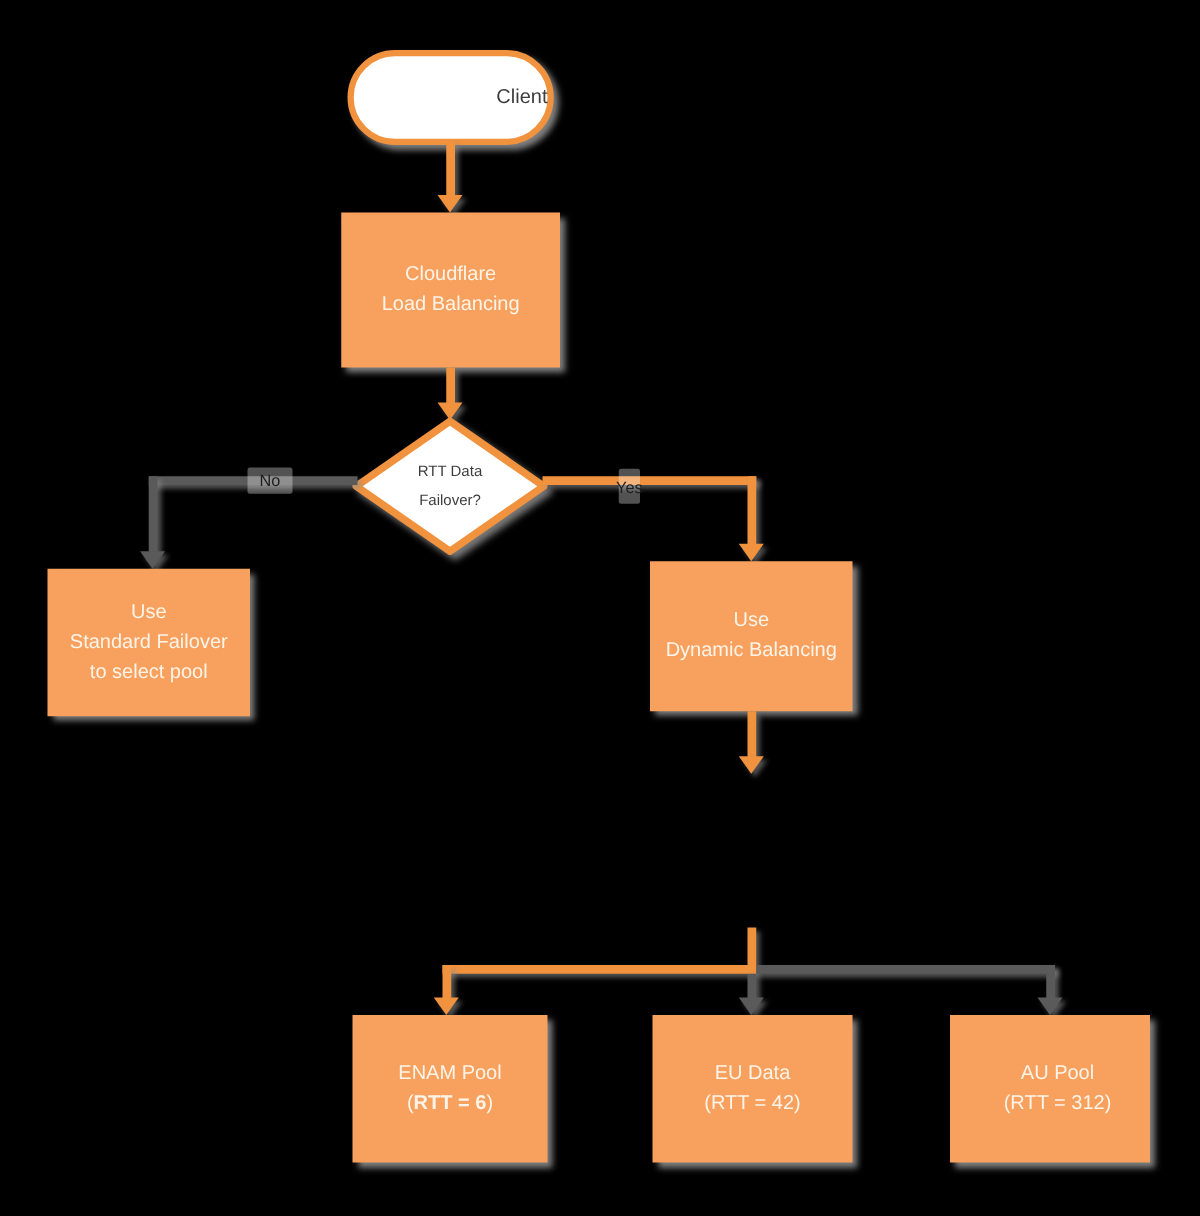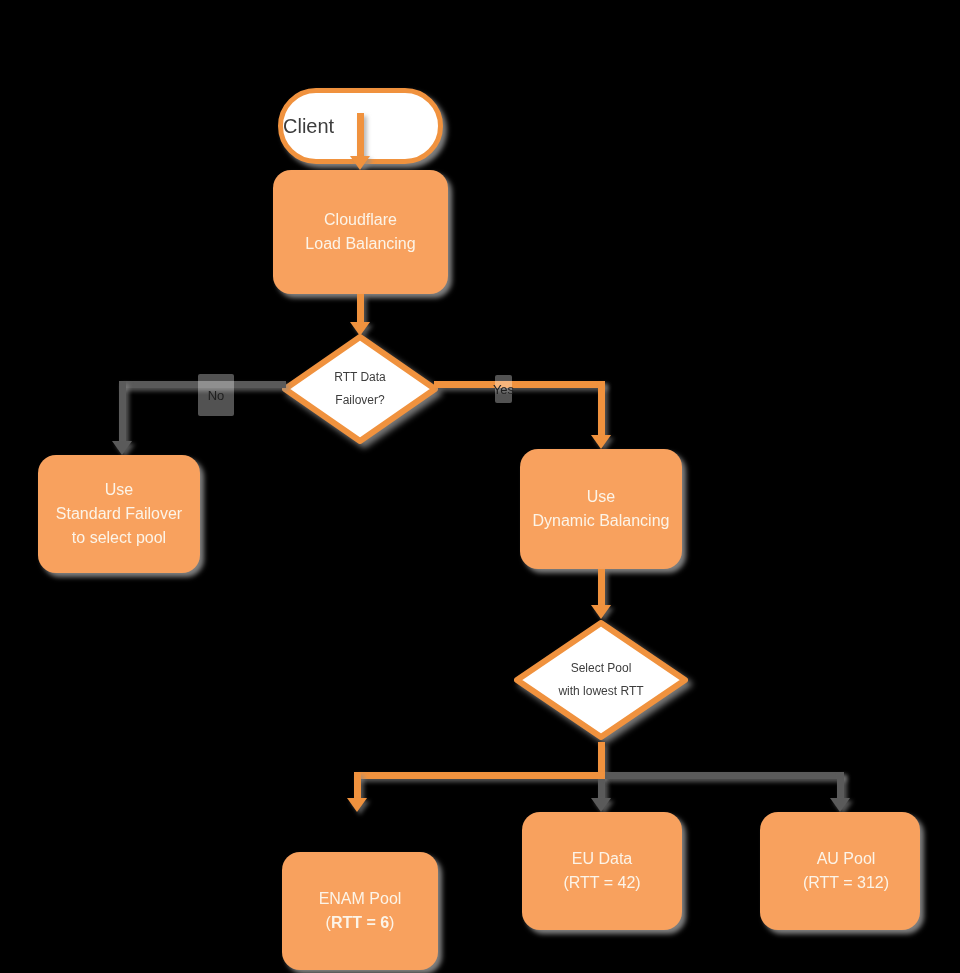--- a/index.html
+++ b/index.html
@@ -13,31 +13,30 @@
     --edge-label-text:#1E1E1E;
   }
   *{box-sizing:border-box;margin:0;padding:0;}
   html,body{background:#000;}
   body{font-family:"Liberation Sans",sans-serif;}
   .canvas{
     position:relative;width:960px;height:973px;background:#000;overflow:hidden;
   }
   
   .rect-node{
-    position:absolute;background:var(--node-fill);border-radius:18px;
+    position:absolute;background:var(--node-fill);border-radius:0;
     display:flex;flex-direction:column;align-items:center;justify-content:center;
     color:var(--text-on-orange);font-size:16px;line-height:24px;text-align:center;
     box-shadow:4px 4px 5px rgba(150,150,150,0.85);
   }
   .stadium-node{
     position:absolute;background:#fff;border:5px solid var(--node-border);border-radius:38px;
-    display:flex;align-items:center;justify-content:flex-start;
-    color:var(--text-dark);font-size:20px;
+    display:flex;align-items:center;justify-content:flex-end;
+    color:var(--text-dark);font-size:16px;
     box-shadow:4px 4px 5px rgba(150,150,150,0.85);
-    margin-top:48px;
   }
   .diamond-wrap{position:absolute;}
   .diamond-wrap svg{display:block;filter:drop-shadow(4px 4px 3px rgba(150,150,150,0.8));}
   .diamond-wrap polygon{fill:#fff;stroke:var(--node-border);stroke-width:6;stroke-linejoin:round;}
   .diamond-text{
     position:absolute;inset:0;display:flex;flex-direction:column;align-items:center;justify-content:center;
     color:var(--text-dark);font-size:12px;line-height:23px;text-align:center;
   }
   
   .line{position:absolute;filter:drop-shadow(3px 3px 2px rgba(140,140,140,0.6));}
@@ -83,21 +82,21 @@
     </svg>
     <div class="diamond-text">
       <span>RTT Data</span>
       <span>Failover?</span>
     </div>
   </div>
 
   <div class="line gray" style="left:119px;top:381px;width:167px;height:7px;"></div>
   <div class="line gray" style="left:119px;top:381px;width:7px;height:61px;"></div>
   <div class="arrow-down gray" style="left:112px;top:441px;"></div>
-  <div class="edge-label" style="left:198px;top:374px;width:36px;height:42px;">
+  <div class="edge-label" style="left:198px;top:374px;width:36px;height:21px;">
     <span>No</span>
   </div>
 
   <div class="rect-node" style="left:38px;top:455px;width:162px;height:118px;">
     <span>Use</span>
     <span>Standard Failover</span>
     <span>to select pool</span>
   </div>
 
   <div class="line orange" style="left:434px;top:381px;width:171px;height:7px;"></div>
@@ -108,43 +107,34 @@
   </div>
 
   <div class="rect-node" style="left:520px;top:449px;width:162px;height:120px;">
     <span>Use</span>
     <span>Dynamic Balancing</span>
   </div>
 
   <div class="line orange" style="left:598px;top:569px;width:7px;height:38px;"></div>
   <div class="arrow-down" style="left:591px;top:605px;"></div>
 
-  <div class="diamond-wrap" style="left:512px;top:618px;width:178px;height:124px;">
-    <svg width="178" height="124" viewBox="0 0 178 124">
-      <polygon points="89,5 173,62 89,119 5,62"></polygon>
-    </svg>
-    <div class="diamond-text">
-      <span>Select Pool</span>
-      <span>with lowest RTT</span>
-    </div>
-  </div>
 
   <div class="line orange" style="left:598px;top:742px;width:7px;height:37px;"></div>
   <div class="line orange" style="left:354px;top:772px;width:251px;height:7px;"></div>
   <div class="line orange" style="left:354px;top:772px;width:7px;height:27px;"></div>
   <div class="arrow-down" style="left:347px;top:798px;"></div>
 
   <div class="line gray" style="left:598px;top:779px;width:7px;height:20px;"></div>
   <div class="arrow-down gray" style="left:591px;top:798px;"></div>
 
   <div class="line gray" style="left:605px;top:772px;width:239px;height:7px;"></div>
   <div class="line gray" style="left:837px;top:772px;width:7px;height:27px;"></div>
   <div class="arrow-down gray" style="left:830px;top:798px;"></div>
 
-  <div class="rect-node" style="left:282px;top:812px;width:156px;height:118px;margin-top:40px;">
+  <div class="rect-node" style="left:282px;top:812px;width:156px;height:118px;">
     <span>ENAM Pool</span>
     <span><span>(</span><b>RTT = 6</b><span>)</span></span>
   </div>
 
   <div class="rect-node" style="left:522px;top:812px;width:160px;height:118px;">
     <span>EU Data</span>
     <span>(RTT = 42)</span>
   </div>
 
   <div class="rect-node" style="left:760px;top:812px;width:160px;height:118px;padding-left:12px;">

